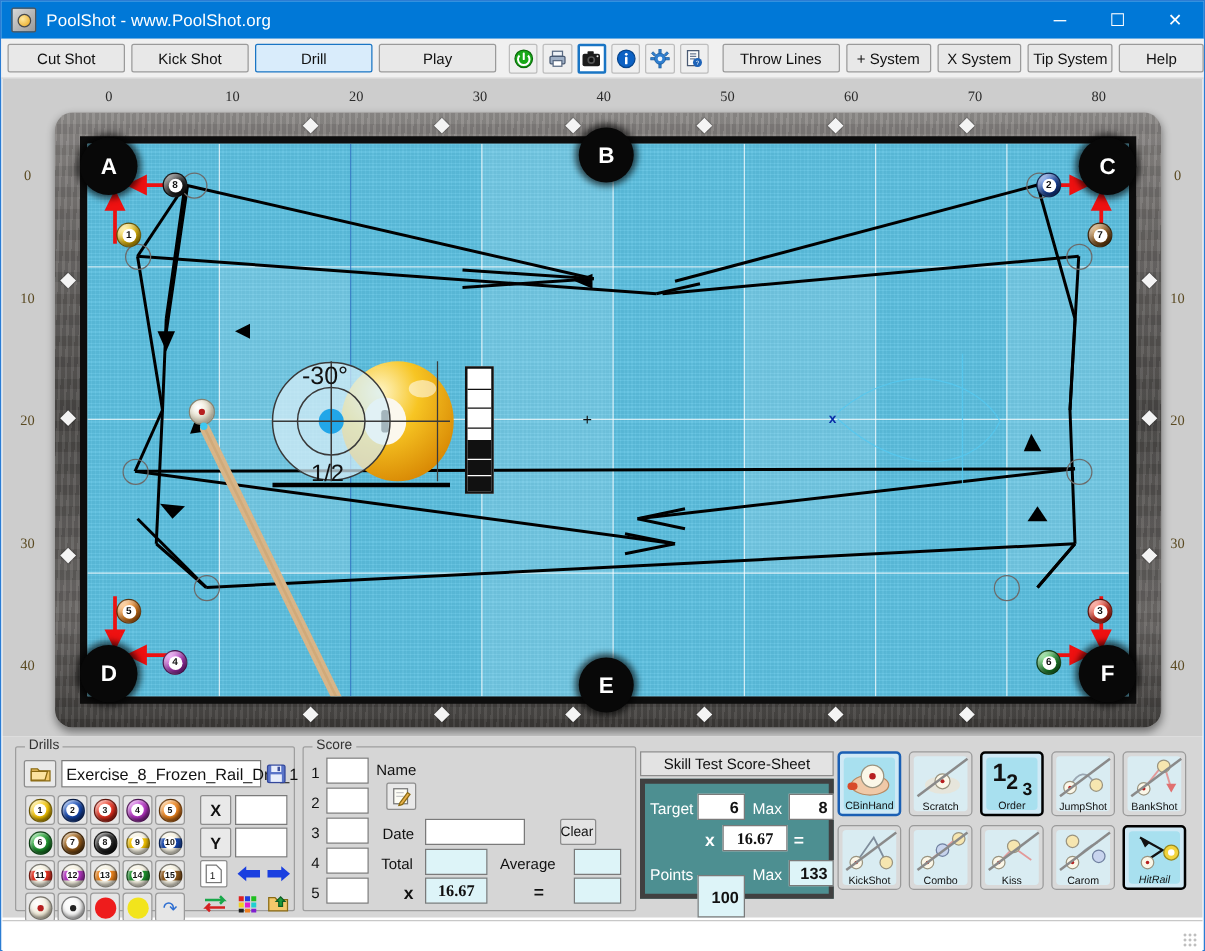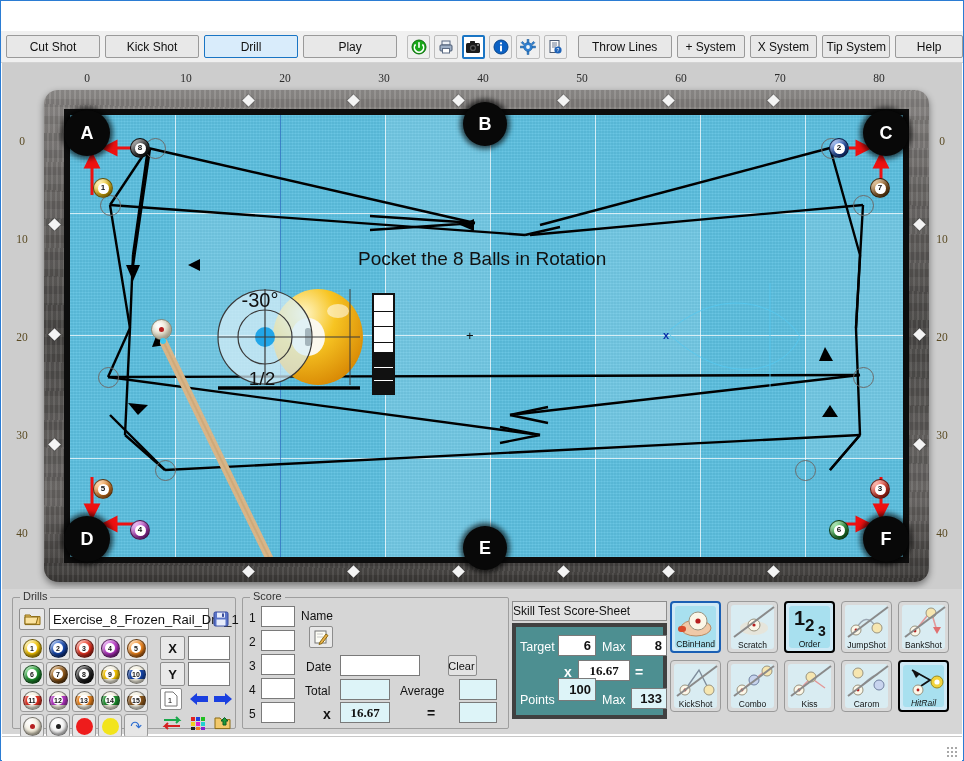--- a/index.html
+++ b/index.html
@@ -163,21 +163,21 @@
     display:flex;align-items:center;justify-content:center;
     font-size:8px;font-weight:bold;color:#000;
     border:1px solid rgba(0,0,0,.5);
     box-shadow:inset -1px -2px 3px rgba(0,0,0,.45), inset 1px 1px 2px rgba(255,255,255,.6);
     box-sizing:border-box;
   }
   .minball .mn{width:10px;height:10px;border-radius:50%;background:#fff;
     display:flex;align-items:center;justify-content:center;font-size:7px;line-height:1;color:#111;}
   .skillhdr{
     position:absolute;background:#e3e3e3;border:1px solid #8d8d8d;
-    display:flex;align-items:center;font-size:12px;color:#111;
+    display:flex;align-items:center;justify-content:center;font-size:12px;color:#111;
     box-sizing:border-box;
   }
   .teal{
     position:absolute;background:#4d8f91;border:4px solid #404040;box-sizing:border-box;
   }
   .teal .lbl{color:#fff;font-size:12.5px;}
   .actbtn{
     position:absolute;width:51px;height:52px;background:#d9d9d9;
     border:1px solid #9a9a9a;border-radius:4px;box-sizing:border-box;
     display:flex;flex-direction:column;align-items:center;justify-content:flex-end;
@@ -196,20 +196,31 @@
   }
   .grip{position:absolute;right:4px;bottom:3px;width:12px;height:12px;
     background-image:radial-gradient(#a9a9a9 1px, transparent 1px);
     background-size:4px 4px;}
 </style>
 </head>
 <body>
 
 <div class="window">
 
+  <div class="titlebar">
+    <div class="title-icon">
+        <div class="dot"></div>
+      </div>
+    <div class="title-text">PoolShot - www.PoolShot.org</div>
+    <div class="win-btns">
+      <div class="win-btn">─</div>
+      <div class="win-btn">☐</div>
+      <div class="win-btn close">✕</div>
+    </div>
+  </div>
 
   <div class="toolbar">
     <div class="tb-btn wide">Cut Shot</div>
     <div class="tb-btn wide">Kick Shot</div>
     <div class="tb-btn wide sel">Drill</div>
     <div class="tb-btn wide">Play</div>
     <div class="sep"></div>
     <div class="tb-icon">
       <svg width="16" height="16" viewBox="0 0 16 16">
           <circle cx="8" cy="8" r="7" fill="#18a818" stroke="#0c6c0c"></circle>
@@ -454,21 +465,20 @@
           <circle cx="93" cy="226" r="3" fill="#3ec8f0"></circle>
         </svg>
 
         <div class="cross-mark" style="left:396px;top:214px;">+</div>
         <div class="x-mark" style="left:593px;top:215px;">x</div>
         <svg width="833" height="442" style="position:absolute;left:0;top:0;">
           <path d="M600,215 C660,165 715,195 730,222 C715,255 660,275 600,220" fill="none" stroke="#55c8f0" stroke-width="1" opacity=".85"></path>
           <line x1="700" y1="168" x2="700" y2="272" stroke="#55c8f0" stroke-width="1" opacity=".85"></line>
         </svg>
 
-        <div class="title-overlay" style="left:288px;top:133px;">Pocket the 8 Balls in Rotation</div>
 
         <div class="spin-wrap" style="left:140px;top:170px;width:190px;height:110px;">
           <svg width="190" height="112" viewBox="0 0 190 112">
 
             <defs>
               <radialGradient id="og" cx="34%" cy="26%" r="78%">
                 <stop offset="0%" stop-color="#fff6c8"></stop>
                 <stop offset="45%" stop-color="#f7c523"></stop>
                 <stop offset="100%" stop-color="#d98a05"></stop>
               </radialGradient>
@@ -761,21 +771,21 @@
           <span>8</span>
         </div>
 
         <div class="lbl b" style="left:48px;top:37px;color:#ffffff;font-size:14px;">x</div>
         <div class="txtbox center" style="position:absolute;left:62px;top:33px;width:52px;height:21px;">
           <span>16.67</span>
         </div>
         <div class="lbl b" style="left:119px;top:37px;color:#ffffff;font-size:14px;">=</div>
 
         <div class="lbl" style="left:4px;top:66px;color:#ffffff;">Points</div>
-        <div class="txtbox cyan right" style="position:absolute;left:42px;top:51px;width:38px;height:23px;">
+        <div class="txtbox cyan right" style="position:absolute;left:42px;top:73px;width:38px;height:34px;">
           <span>100</span>
         </div>
         <div class="lbl" style="left:86px;top:66px;color:#ffffff;">Max</div>
         <div class="txtbox cyan right" style="position:absolute;left:115px;top:61px;width:36px;height:21px;">
           <span>133</span>
         </div>
       </div>
     </div>
 
     <div style="position:absolute;left:668px;top:12px;width:285px;height:118px;">

